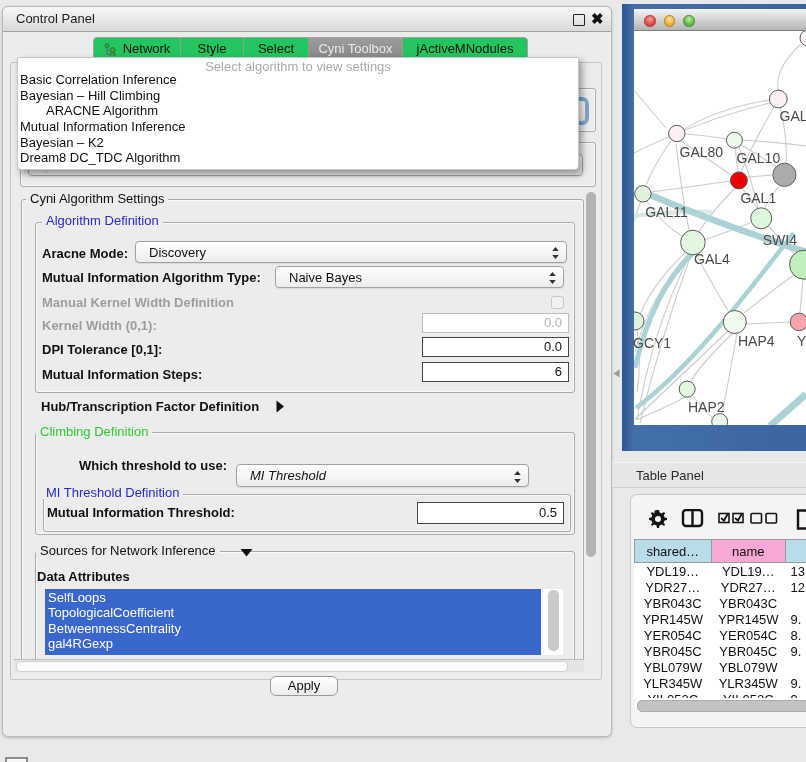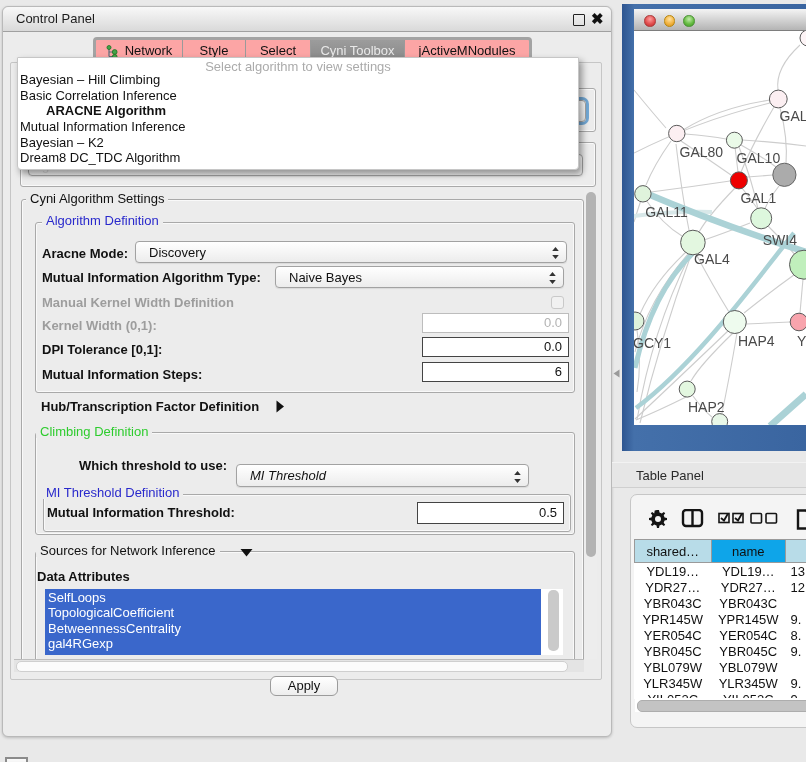--- a/index.html
+++ b/index.html
@@ -9,21 +9,21 @@
 
 #cpwin{left:2px;top:6px;width:608px;height:729px;background:#ececec;
   border:1px solid #b9b9b9;border-radius:6px;box-shadow:0 1px 3px rgba(0,0,0,.2);}
 #cptitle{left:0;top:0;right:0;height:24px;border-radius:6px 6px 0 0;
   background:linear-gradient(#f8f8f8,#d9d9d9);border-bottom:1px solid #a0a0a0;
   line-height:24px;}
 #cptitle .t{position:absolute;left:13px;top:0;color:#1c1c1c;}
 #fl{left:570px;top:7px;width:10px;height:10px;border:1.6px solid #222;border-radius:1px;}
 #cl{left:588px;top:3px;font-size:15px;font-weight:bold;color:#111;}
 
-.seg{display:flex;border:3px solid #a3a3a3;border-radius:4px;background:#fca5a5;overflow:hidden;}
+.seg{display:flex;border:1px solid #a3a3a3;border-radius:4px;background:#22c55e;overflow:hidden;}
 .seg .s{display:flex;align-items:center;justify-content:center;border-right:1px solid #9a9a9a;
   white-space:nowrap;box-sizing:border-box;}
 .seg .s:last-child{border-right:none;}
 .seg .sel{background:linear-gradient(#9c9c9c,#888888);color:#e9e9e9;}
 #tabs{left:90px;top:30px;height:21px;}
 
 .grp{border:1px solid #a9a9a9;border-radius:3px;box-shadow:inset 0 0 0 1px rgba(255,255,255,.7);}
 .gtitle{position:absolute;background:#ececec;padding:0 4px;line-height:13px;height:13px;}
 .blue{color:#2929cc;}
 .green{color:#2ecc2e;}
@@ -283,21 +283,21 @@
       <rect x="103" y="4.5" width="10.5" height="9.5" rx="1"></rect>
       <rect x="118" y="4.5" width="10.5" height="9.5" rx="1"></rect>
     </g>
     <path d="M150 1.5 L158 1.5 L163 7 L163 19.5 L150 19.5 Z" fill="none" stroke="#141414" stroke-width="2.4"></path>
   </svg>
   <div class="abs" style="left:3px;top:44px;width:181px;height:160px;background:#fff;"></div>
   <table class="tp">
     <tbody>
         <tr>
       <th style="width:75.5px;background:#b8dce8;">shared…</th>
-      <th style="width:73.5px;background:#0ea5e9;">name</th>
+      <th style="width:73.5px;background:#f9a8d4;">name</th>
       <th style="width:74px;background:#b8dce8;">&nbsp;</th>
     </tr>
     <tr>
           <td>YDL19…</td>
           <td>YDL19…</td>
           <td class="n">13</td>
         </tr>
     <tr>
           <td>YDR27…</td>
           <td>YDR27…</td>
@@ -339,19 +339,19 @@
           <td class="n">9</td>
         </tr>
   </tbody>
     </table>
   <div class="abs" style="left:4px;top:203px;width:180px;height:14px;background:#fff;"></div>
   <div class="sbthumb" style="left:6px;top:205px;width:178px;height:10px;background:#c3c3c3;border:1px solid #adadad;"></div>
 </div>
 
 <div class="abs" id="popup">
   <div class="hd">Select algorithm to view settings</div>
+  <div class="it">Basic Correlation Inference</div>
   <div class="it">Bayesian – Hill Climbing</div>
-  <div class="it">Basic Correlation Inference</div>
-  <div class="it" style="font-weight:bold;padding-left:28px;">ARACNE Algorithm</div>
+  <div class="it" style="font-weight:normal;padding-left:28px;">ARACNE Algorithm</div>
   <div class="it">Mutual Information Inference</div>
   <div class="it">Bayesian – K2</div>
   <div class="it">Dream8 DC_TDC Algorithm</div>
 </div>
 
 </body></html>

